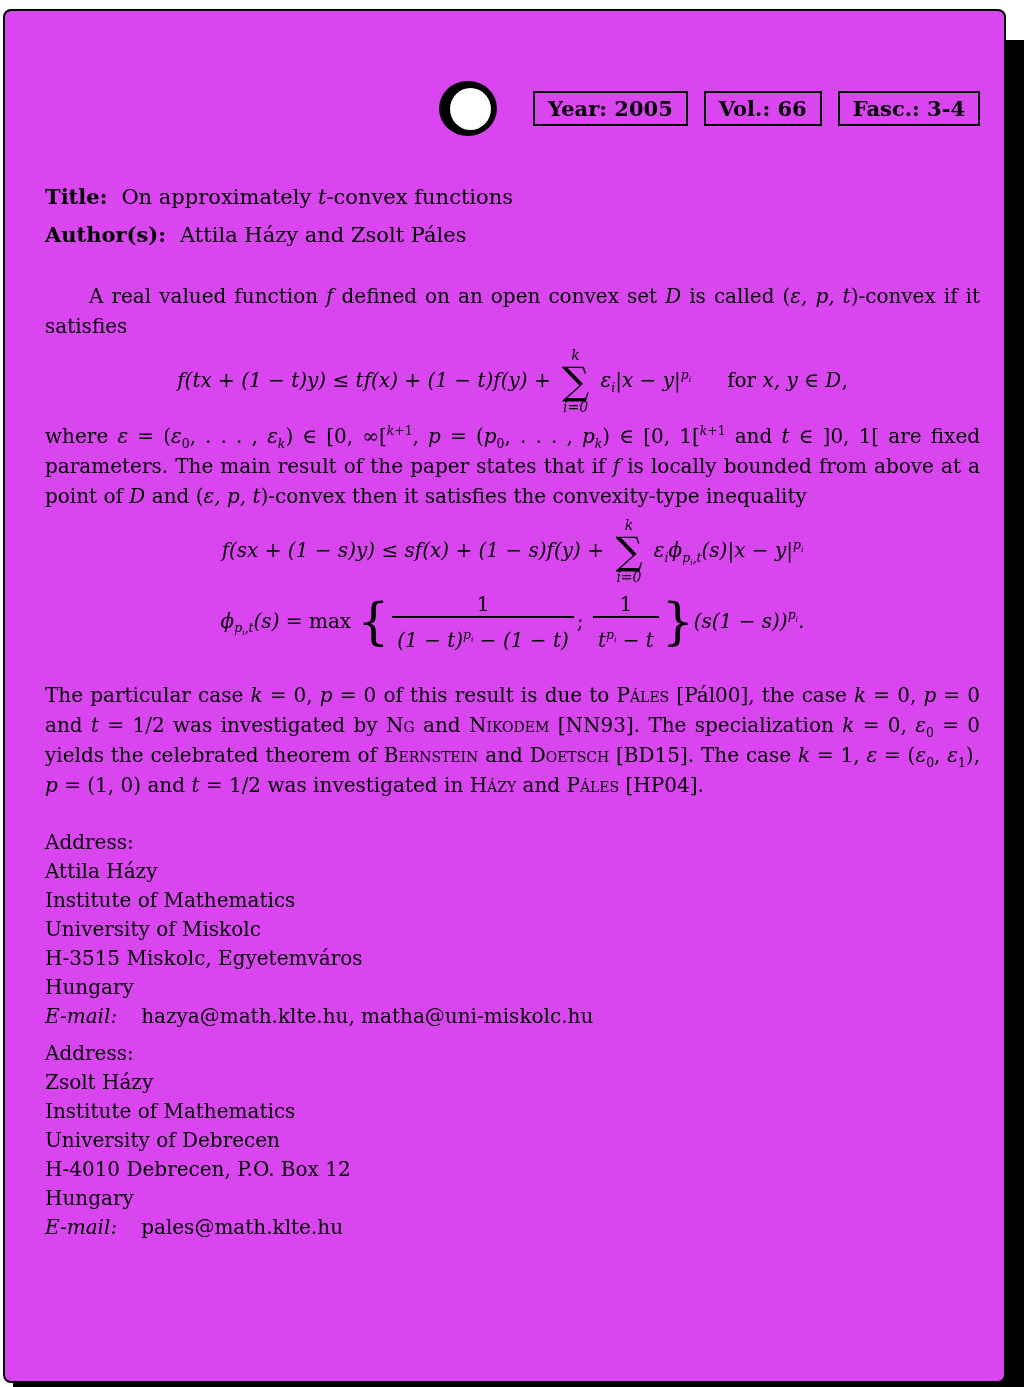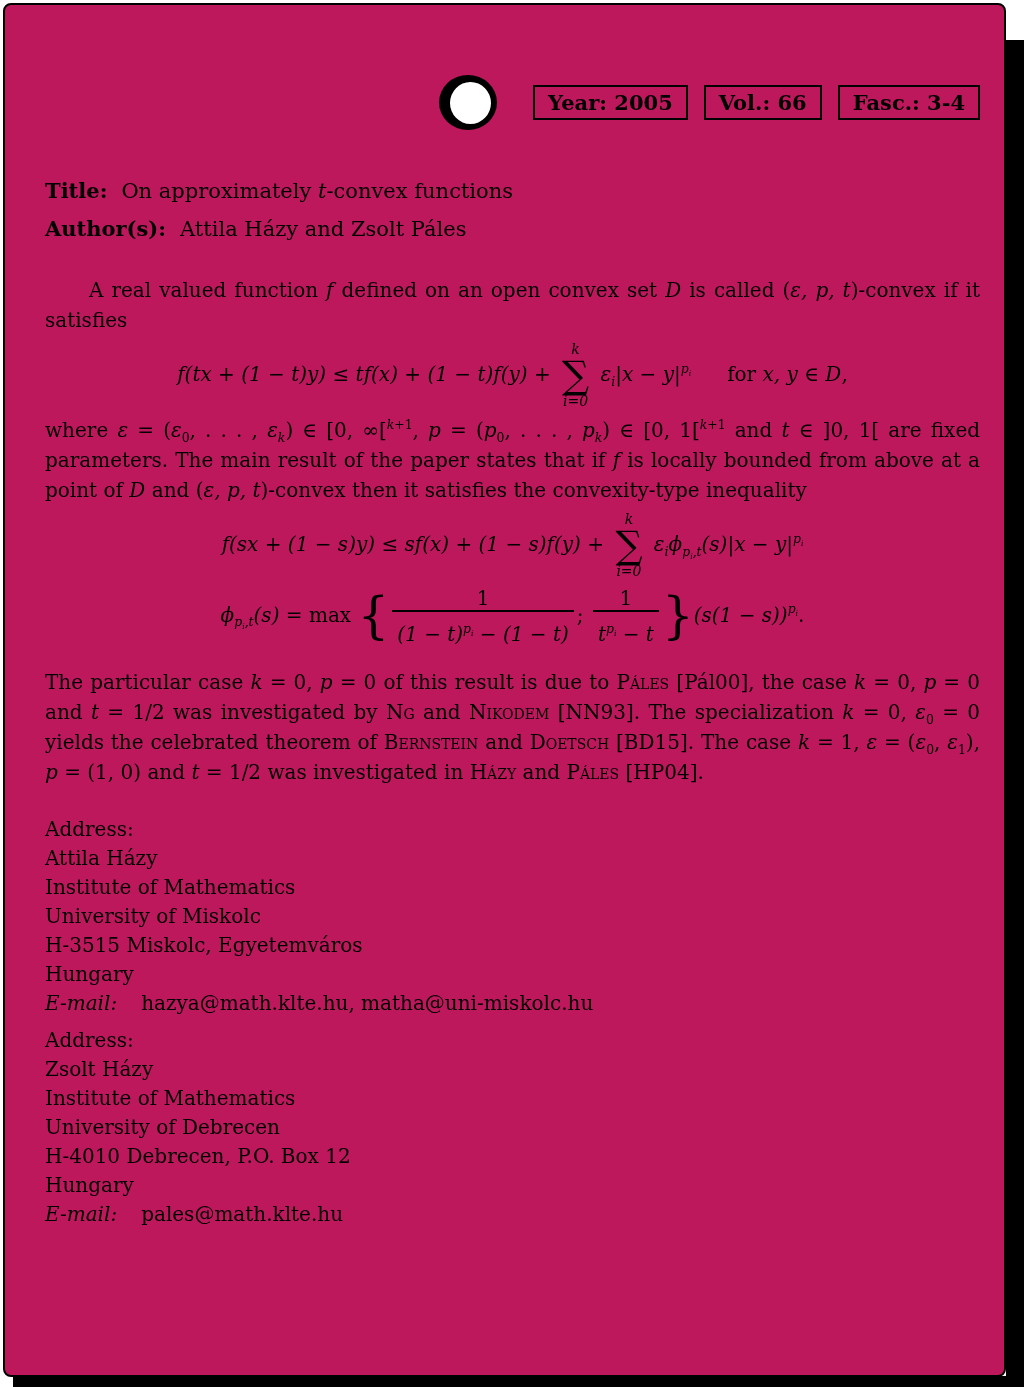--- a/index.html
+++ b/index.html
@@ -3,43 +3,43 @@
 <meta charset="utf-8">
 <style>
   html, body { margin:0; padding:0; background:#ffffff; }
   body {
     width:1024px; height:1387px; position:relative; overflow:hidden;
     font-family:"DejaVu Serif","Liberation Serif",serif; color:#000;
   }
   .shadow-right { position:absolute; left:1006px; top:40px; width:18px; height:1340px; background:#000; }
   .shadow-bottom { position:absolute; left:13px; top:1376px; width:1011px; height:11px; background:#000; }
   .page-frame {
-    position:absolute; left:3px; top:3px; width:1003px; height:1374px;
-    box-sizing:border-box; border:2px solid #000; border-radius:8px; background:#be185d;
+    position:absolute; left:3px; top:9px; width:1003px; height:1374px;
+    box-sizing:border-box; border:2px solid #000; border-radius:8px; background:#d946ef;
     padding:70px 24px 0 40px; overflow:hidden;
   }
   
   .header-row { display:flex; align-items:center; justify-content:flex-end; }
   .logo { position:relative; width:58px; height:55px; margin-right:36px; }
   .logo::before { content:""; position:absolute; inset:0; background:#000; border-radius:50%; }
   .logo::after { content:""; position:absolute; left:9px; top:5px; width:45px; height:46px;
     box-sizing:border-box; background:#fff; border:2px solid #000; border-radius:50%; }
   .badges { display:flex; gap:16px; }
   .badge { display:inline-block; border:2px solid #000; padding:3px 13px;
     font-weight:bold; font-size:21px; white-space:nowrap; }
   
   .title-row { margin-top:48px; font-size:21px; }
   .author-row { margin-top:13px; font-size:21px; }
   .lbl { font-weight:bold; margin-right:14px; }
   .para { font-size:20px; line-height:30px; text-align:justify; margin:0; }
   .indent { text-indent:44px; }
   .mt-para1 { margin-top:34px; }
   .mt-para2 { margin-top:2px; }
   .mt-where { margin-top:4px; }
-  .mt-para3 { margin-top:21px; }
+  .mt-para3 { margin-top:28px; }
   .display-math { text-align:center; font-size:20px; margin:6px 0; line-height:1.2; }
   
   .seg-i { font-style:italic; }
   .seg-sc { font-variant:small-caps; }
   .seg-gap { padding-left:36px; }
   .seg-brace { font-size:250%; vertical-align:middle; line-height:0; font-weight:normal; }
   sup, sub { font-size:62%; line-height:0; }
   .bigop { display:inline-flex; flex-direction:column; align-items:center;
     vertical-align:middle; margin:0 5px; }
   .bigop .lim { font-size:14px; line-height:1.15; font-style:italic; }

